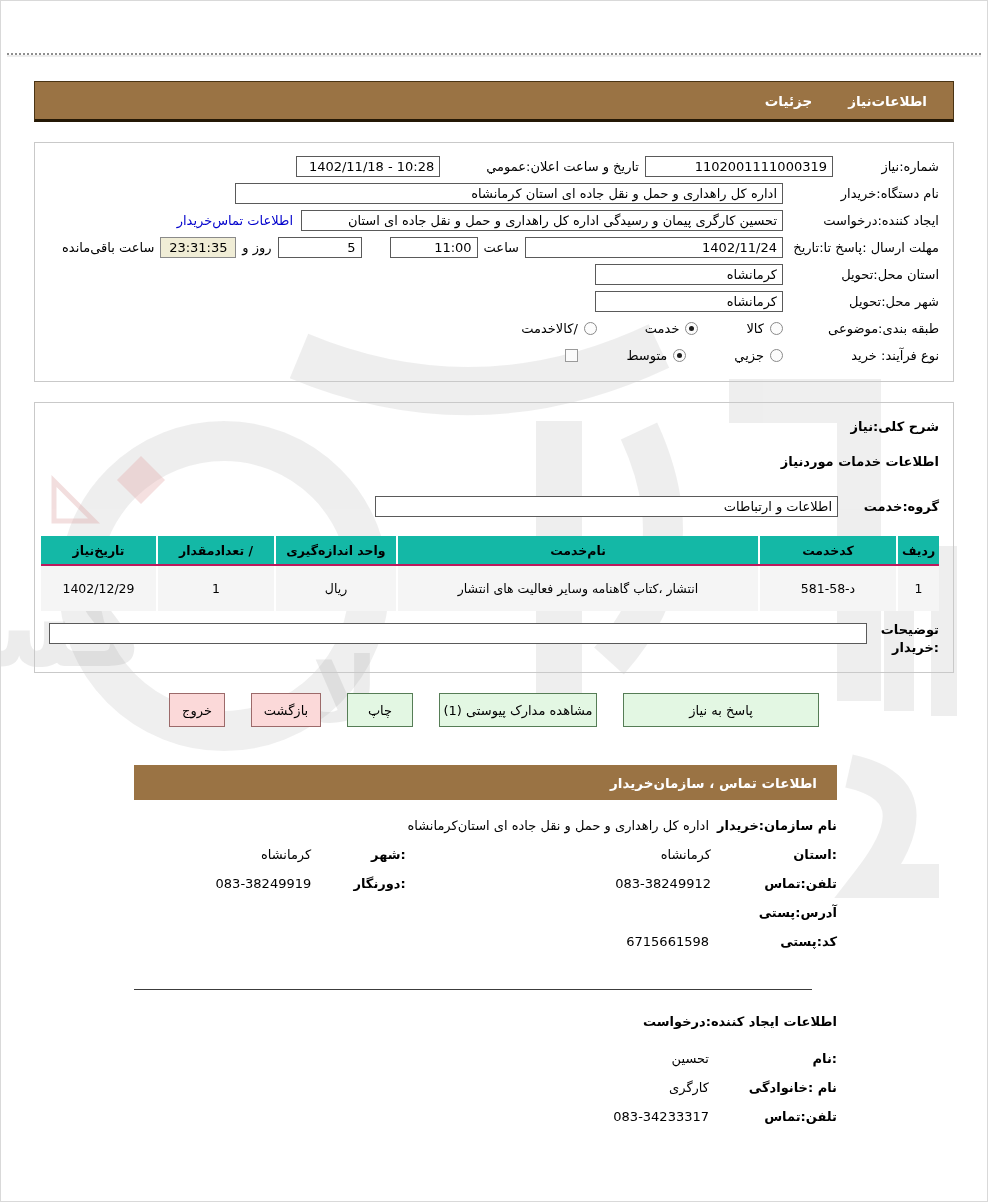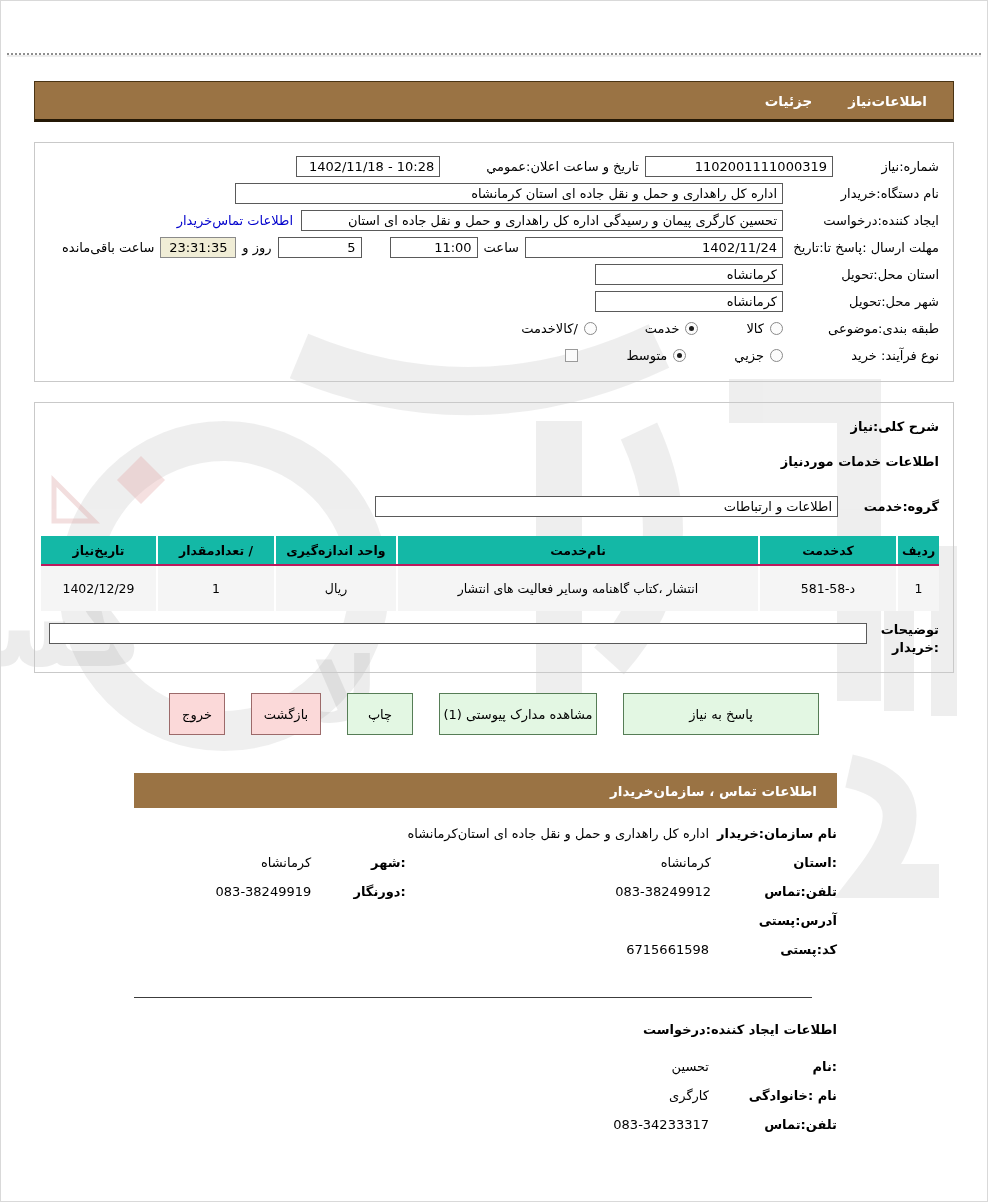--- a/index.html
+++ b/index.html
@@ -49,21 +49,21 @@
     height: 29px; border-left: 2px solid #fff; border-bottom: 2px solid #be185d;
     padding: 2px 2px; text-align: center;
   }
   table.svc th:last-child { border-left: none; }
   table.svc td { background: #f5f5f5; height: 46px; text-align: center; padding: 3px 6px; border-left: 2px solid #fff; }
   table.svc td:last-child { border-left: none; }
   .codecell { direction: ltr; unicode-bidi: embed; }
   
   .btnrow { display:flex; justify-content:center; align-items:center; gap: 26px; margin-top: 20px; }
   .btn {
-    height: 42px; display:flex; align-items:center; justify-content:center;
+    height: 34px; display:flex; align-items:center; justify-content:center;
     font-size: 13px; padding: 0 10px; cursor: pointer; white-space: nowrap;
   }
   .btn.green { background:#e3f7e3; border:1px solid #567d56; }
   .btn.pink  { background:#fbd9d9; border:1px solid #9c6a6a; }
   
   .bar2 {
     margin: 38px 150px 0 133px; height: 35px;
     background:#9a7344; color:#fff; font-weight:bold; font-size:13.5px;
     display:flex; align-items:center; padding:0 20px;
   }

